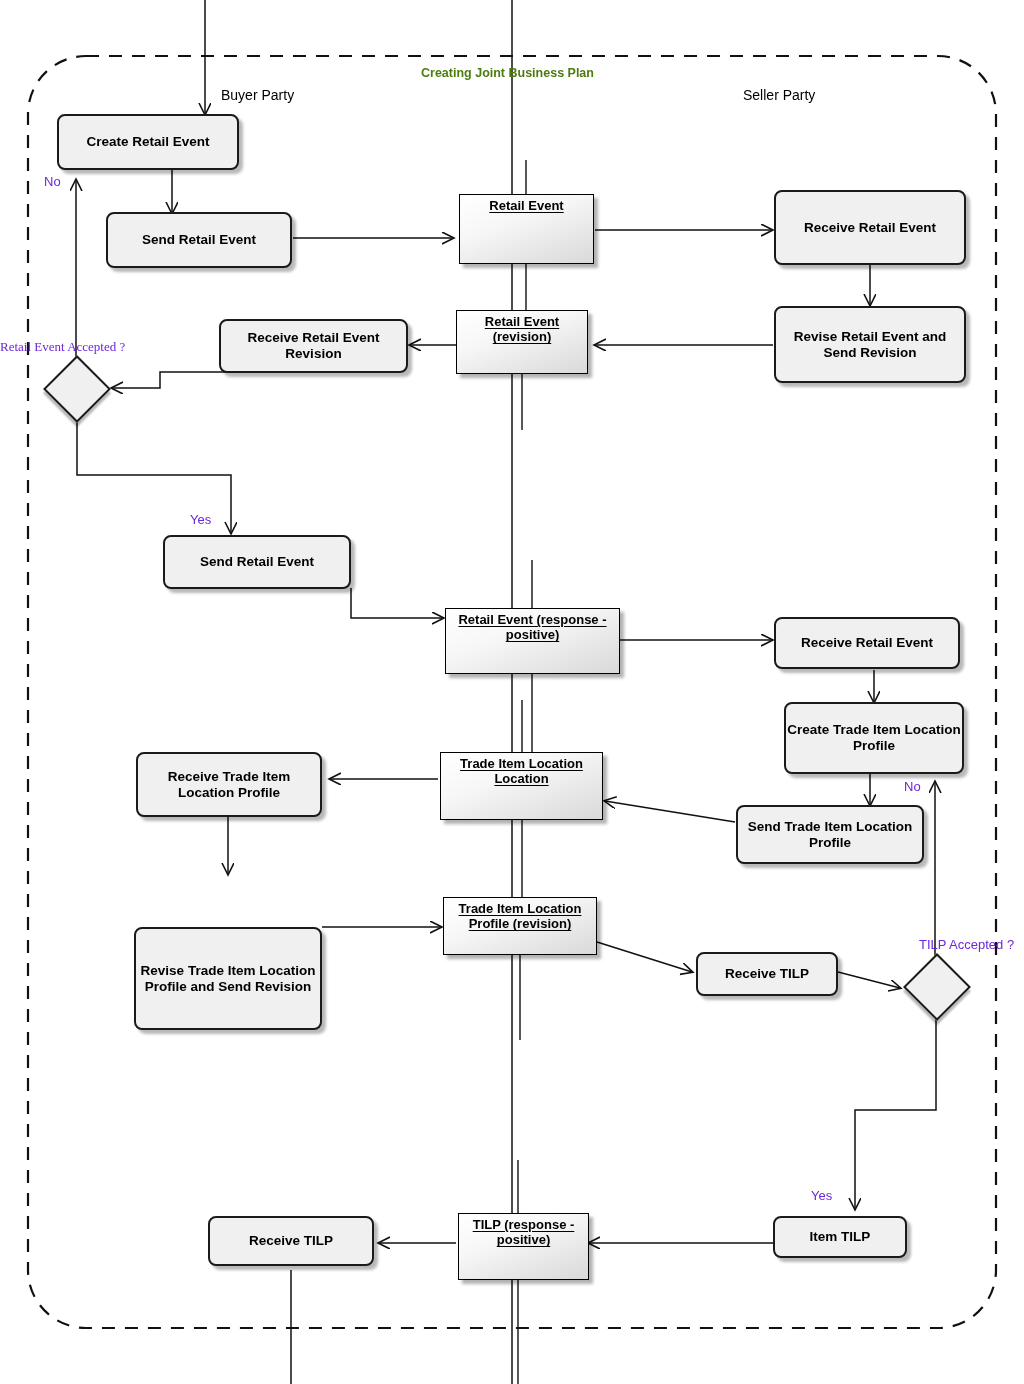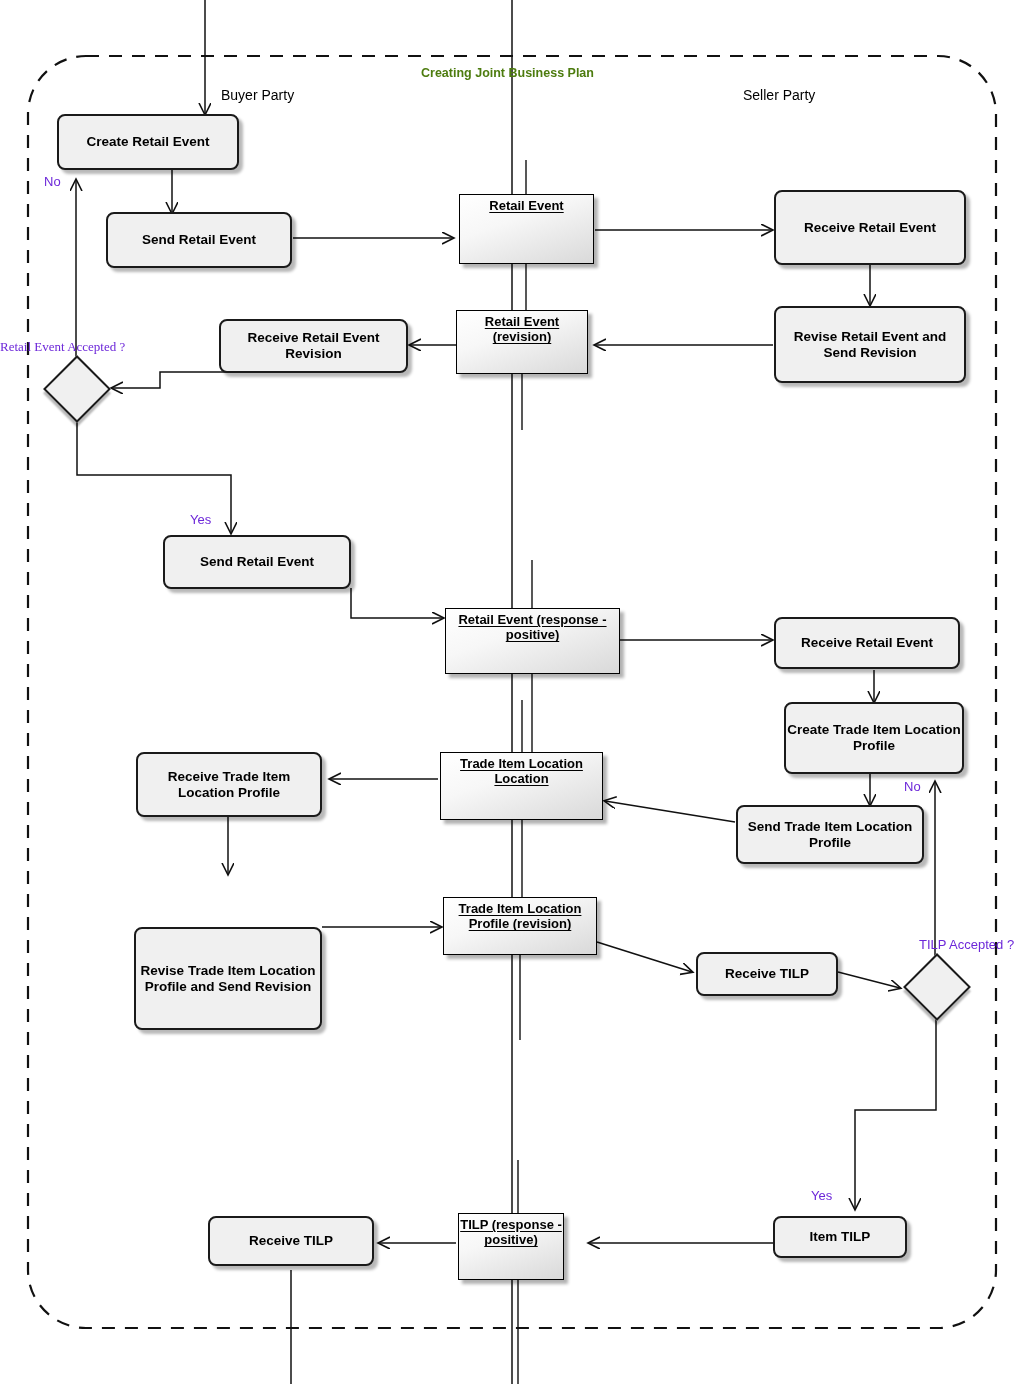--- a/index.html
+++ b/index.html
@@ -251,21 +251,21 @@
     </span>
   </div>
 
   <div class="node object" style="left:443px; top:897px; width:154px; height:58px;">
     <span class="txt">
       <span>Trade Item Location </span><br>
       <span>Profile (revision)</span>
     </span>
   </div>
 
-  <div class="node object" style="left:458px; top:1213px; width:106px; height:67px;">
+  <div class="node object" style="left:458px; top:1213px; width:131px; height:67px;">
     <span class="txt">
       <span>TILP (response -</span><br>
       <span>positive)</span>
     </span>
   </div>
 
   <div class="diamond" style="left:53px; top:365px; width:44px; height:44px;"></div>
   <div class="label" style="left:0px; top:339px;font-family:Liberation Serif, serif;">Retail Event Accepted ?</div>
 
   <div class="diamond" style="left:913px; top:963px; width:44px; height:44px;"></div>

